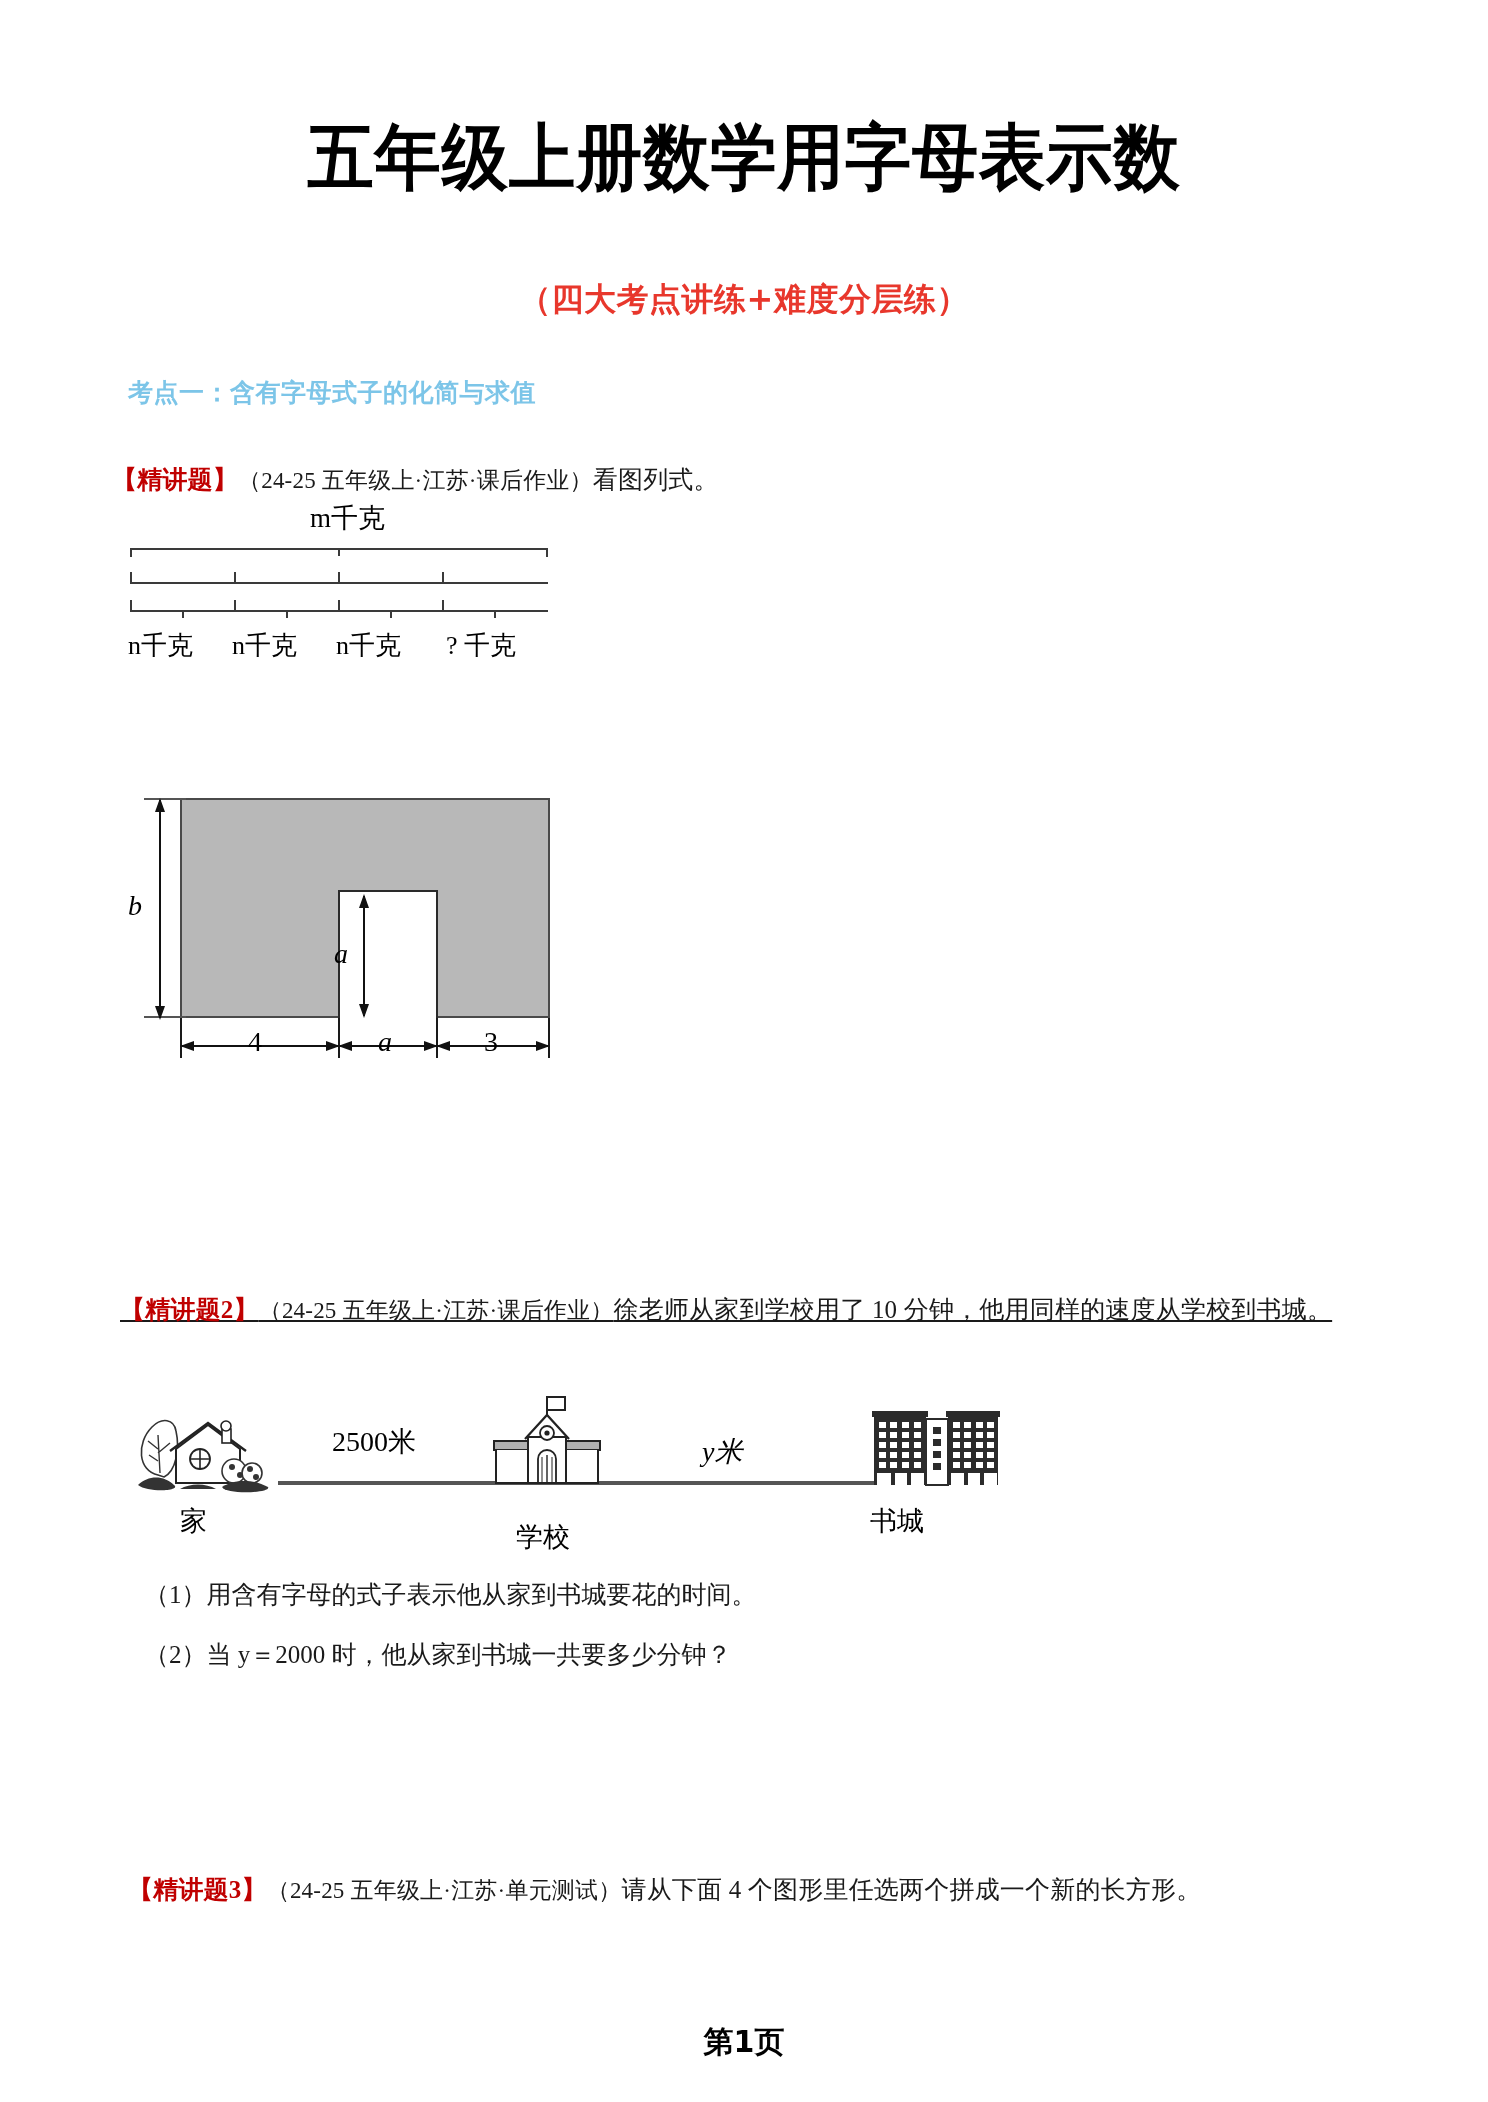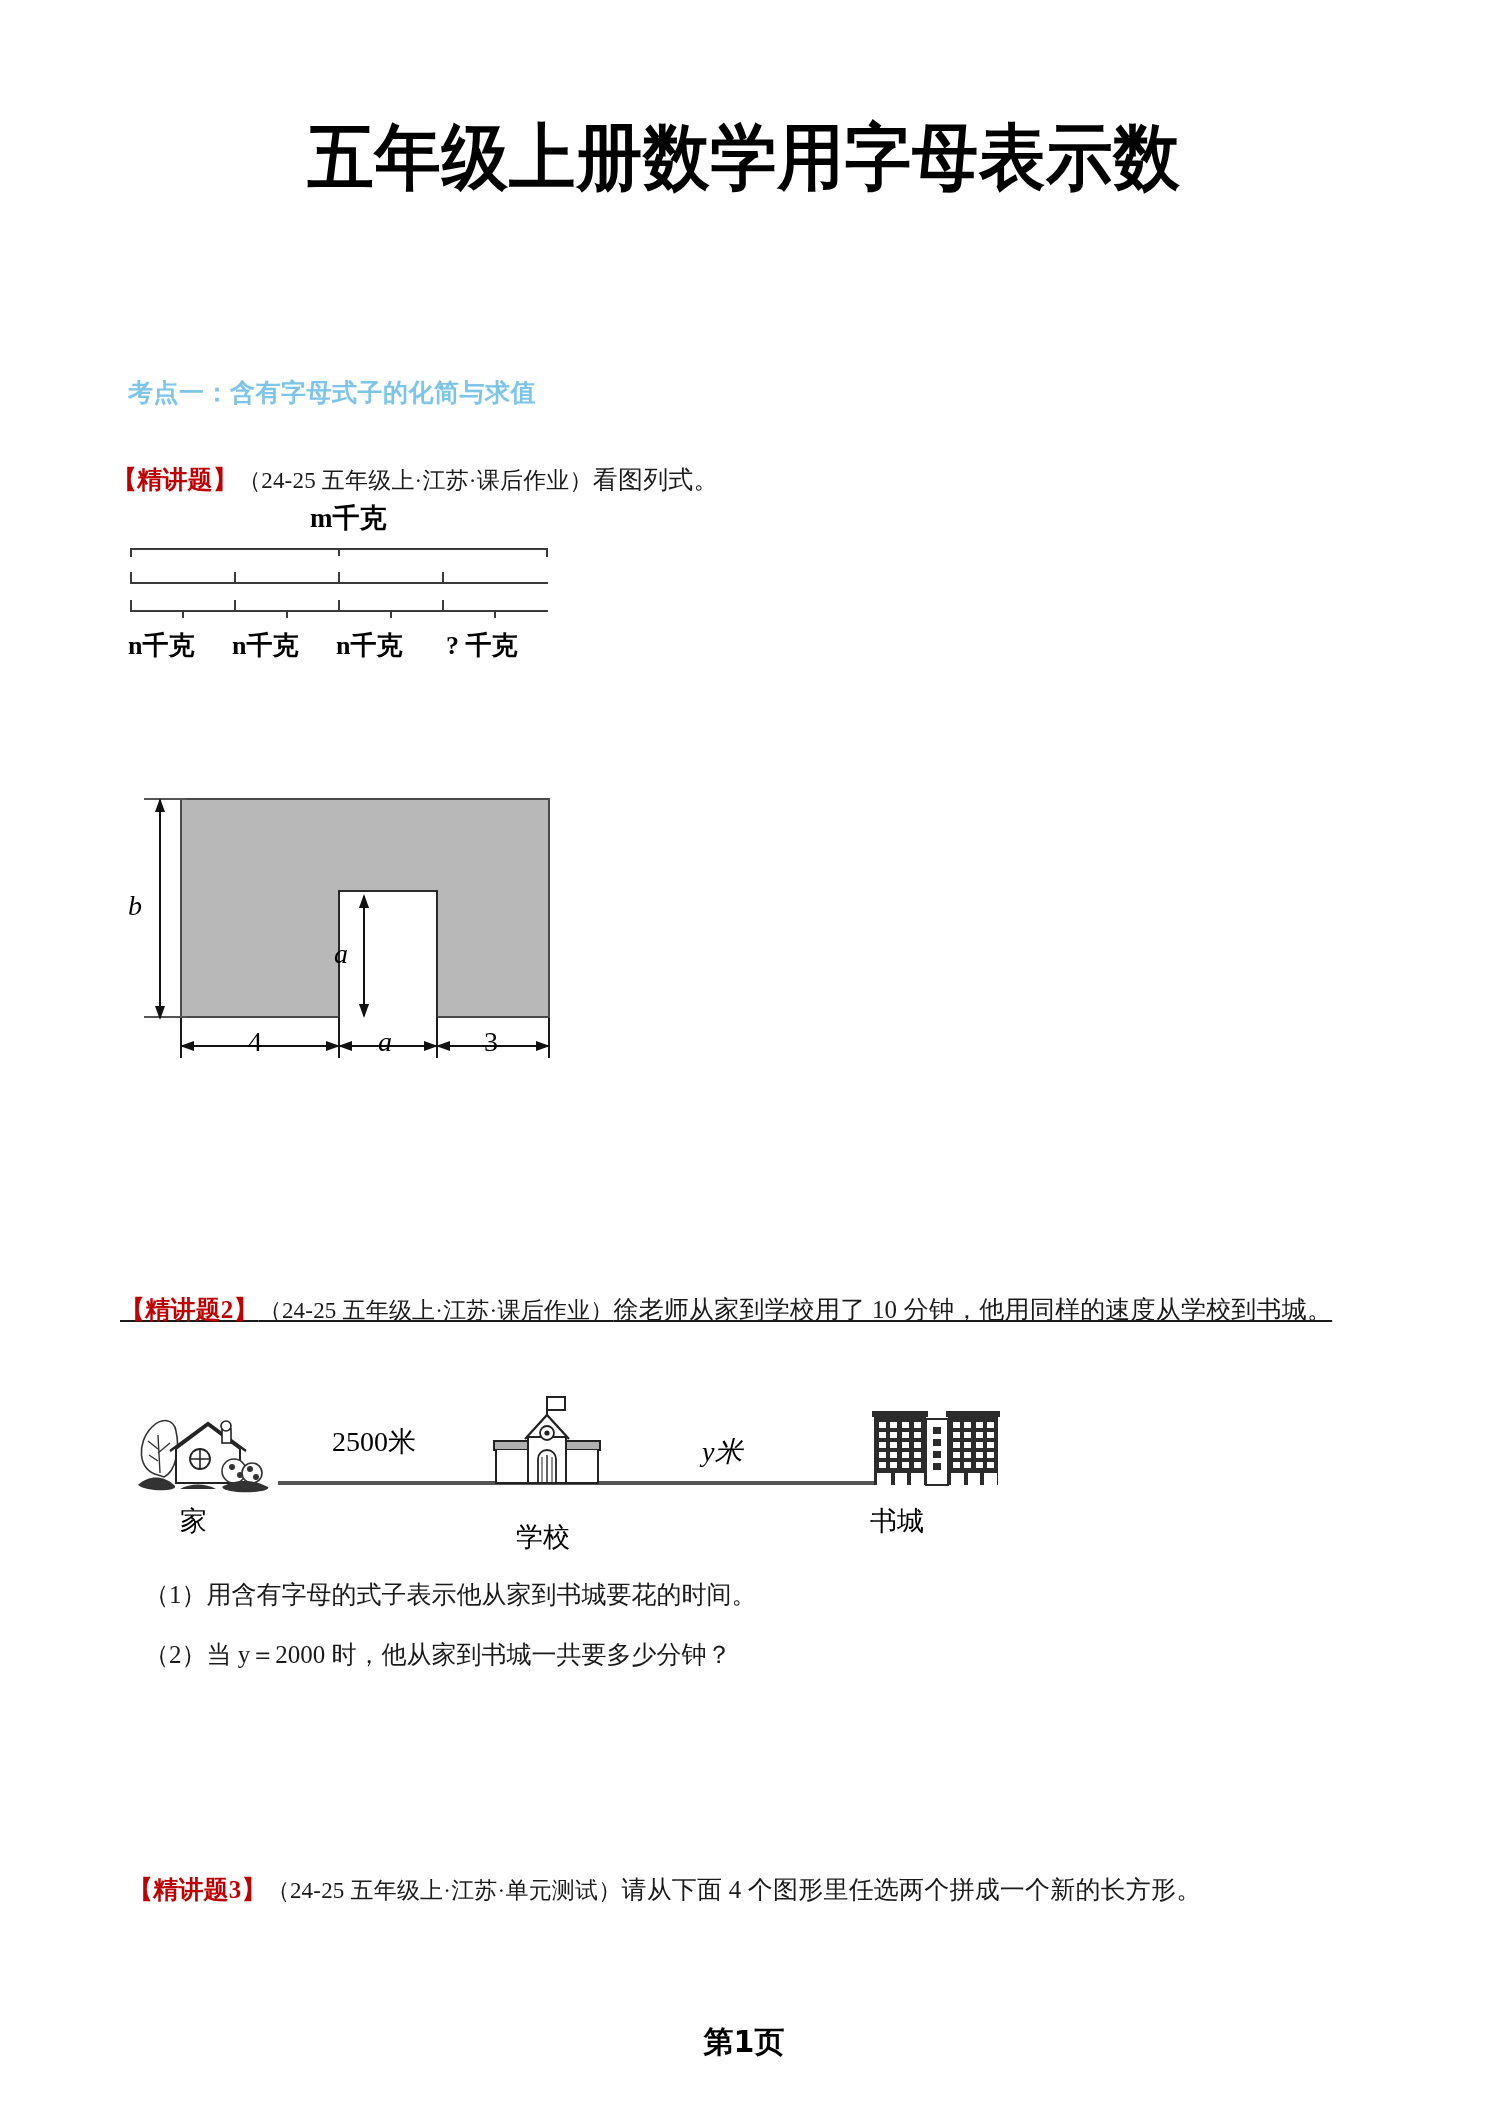--- a/index.html
+++ b/index.html
@@ -76,21 +76,20 @@
     color: #1a1a1a;
   }
 
   
   #bar-diagram {
     position: absolute;
     left: 130px;
     top: 500px;
     width: 420px;
     height: 160px;
-    font-weight: bold;
   }
   .bar-top-label {
     position: absolute;
     left: 180px;
     top: 0px;
     font-size: 27px;
   }
   .bar-line {
     position: absolute;
     left: 0;
@@ -199,20 +198,21 @@
     font-size: 30px;
     color: #000000;
   }
 </style>
 </head>
 <body>
 
 <div class="page">
 
   <div class="title">五年级上册数学用字母表示数</div>
+  <div class="subtitle">（四大考点讲练+难度分层练）</div>
 
   <div class="section-heading">考点一：含有字母式子的化简与求值</div>
 
   <div class="qblock" style="left:112px; top:452px; width:1250px;">
     <span class="tag">【精讲题】</span><span class="src">（24-25 五年级上·江苏·课后作业）</span><span>看图列式。</span>
   </div>
 
   <div id="bar-diagram">
     <div class="bar-top-label">m千克</div>
 

